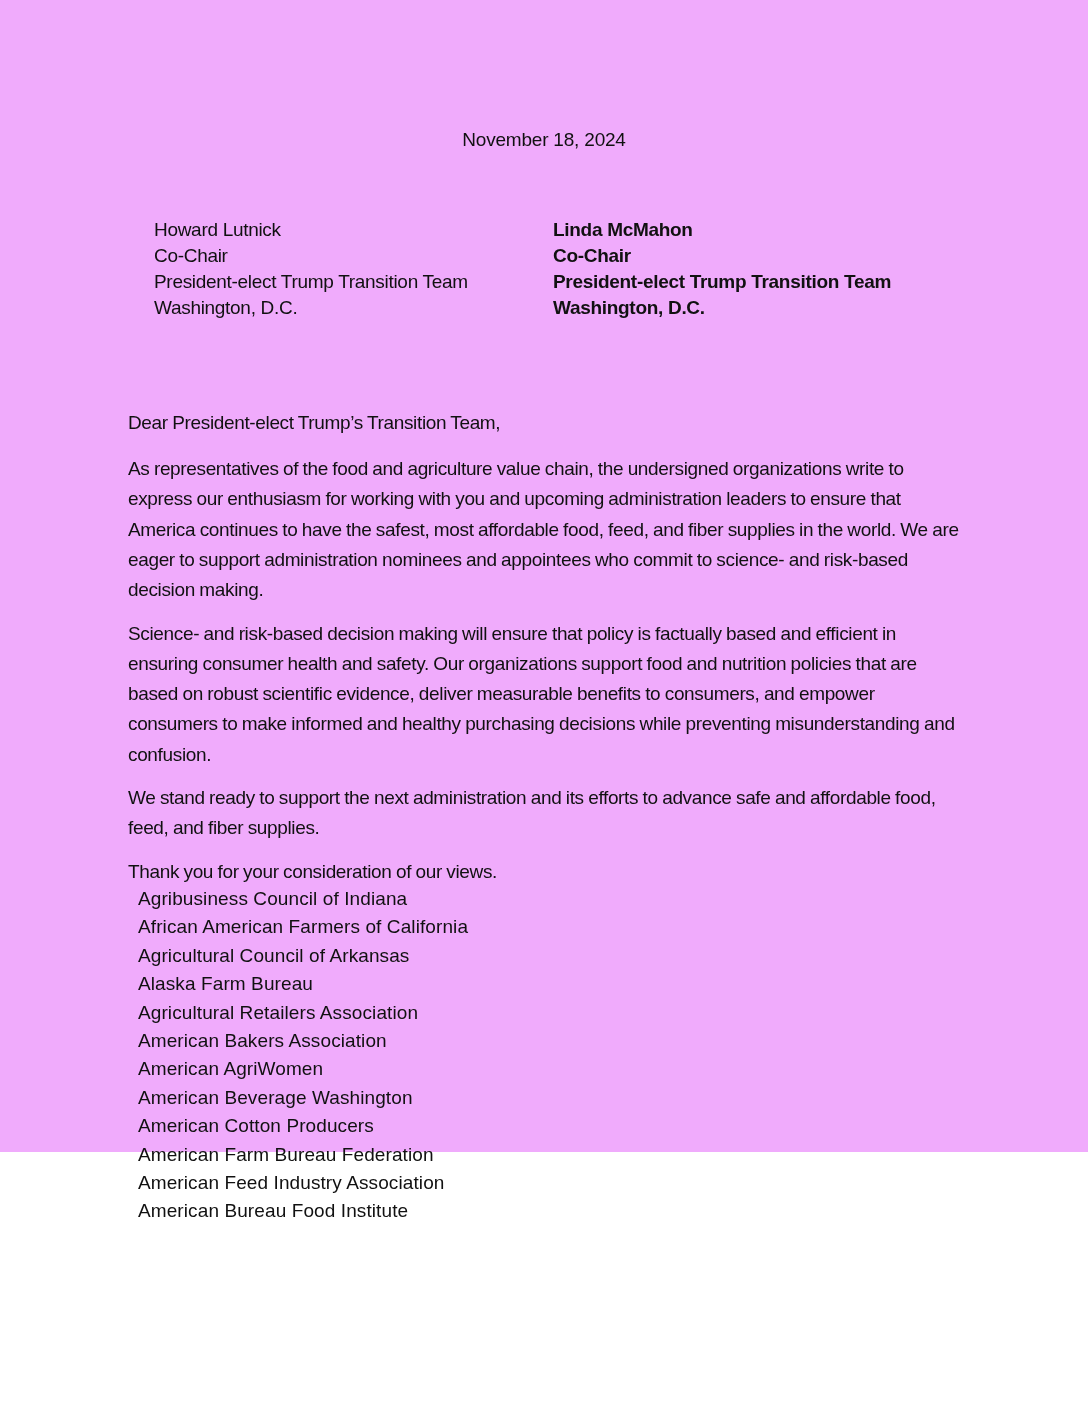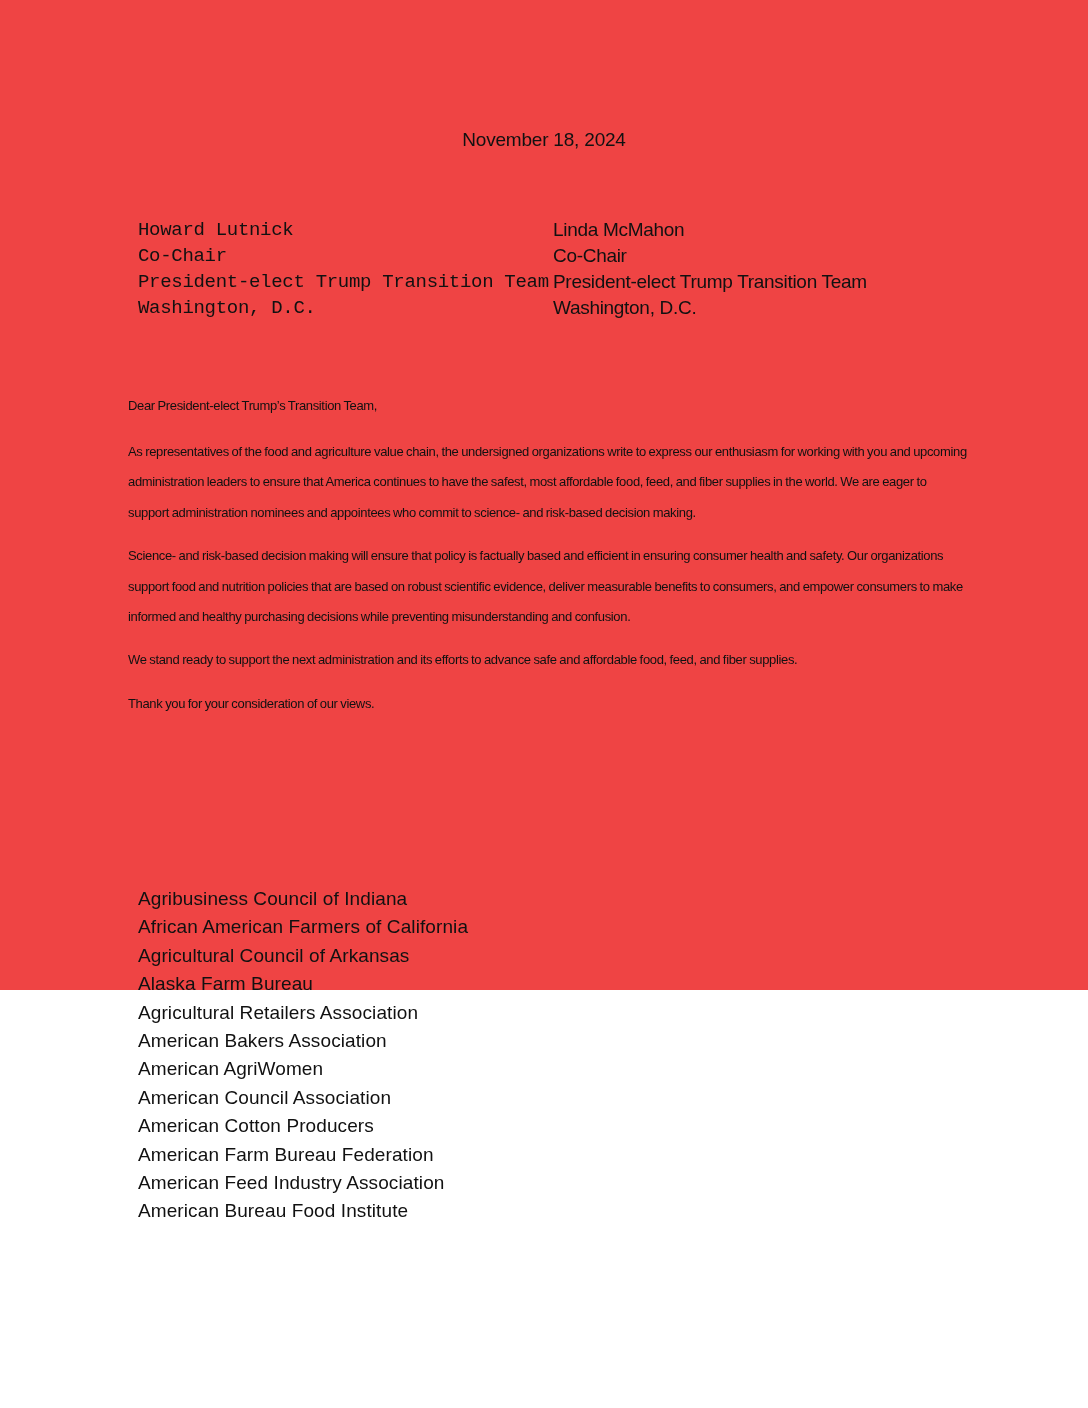--- a/index.html
+++ b/index.html
@@ -1,31 +1,31 @@
 <!DOCTYPE html>
 <html><head>
   <meta charset="utf-8">
   <style>
     html, body { margin: 0; padding: 0; background: #ffffff; }
     body {
       width: 1088px; height: 1408px; position: relative; overflow: hidden;
       font-family: "Liberation Sans", sans-serif; color: #111111;
     }
-    .page { position: absolute; left: 0; top: 0; width: 1088px; height: 990px; background: #ef4444; }
+    .page { position: absolute; left: 0; top: 0; width: 1088px; height: 1152px; background: #f0abfc; }
     .date {
       position: absolute; top: 129px; left: 0; width: 1088px; text-align: center;
       font-size: 19px; letter-spacing: -0.2px;
     }
     .addr { position: absolute; top: 217px; font-size: 19px; line-height: 26px; letter-spacing: -0.3px; }
-    .addr.left { left: 138px; font-family: Liberation Mono, monospace; }
-    .addr.right { left: 553px; }
+    .addr.left { left: 154px; }
+    .addr.right { left: 553px; font-weight: bold; }
     .addr div { white-space: nowrap; }
     .body {
-      position: absolute; left: 128px; top: 391px; width: 840px;
-      font-size: 13px; line-height: 30.2px; letter-spacing: -0.35px; word-spacing: -0.5px;
+      position: absolute; left: 128px; top: 408px; width: 840px;
+      font-size: 19px; line-height: 30.2px; letter-spacing: -0.35px; word-spacing: -0.5px;
     }
     .body p { margin: 0 0 13.5px 0; }
     .body p.salutation { margin-bottom: 16px; }
     .signers {
       position: absolute; left: 138px; top: 885px; margin: 0; padding: 0; list-style: none;
       font-size: 19px; line-height: 28.4px; letter-spacing: 0.1px;
     }
     .signers li { white-space: nowrap; }
   </style>
 </head>
@@ -58,20 +58,20 @@
   </div>
 
   <ul class="signers">
     <li>Agribusiness Council of Indiana</li>
     <li>African American Farmers of California</li>
     <li>Agricultural Council of Arkansas</li>
     <li>Alaska Farm Bureau</li>
     <li>Agricultural Retailers Association</li>
     <li>American Bakers Association</li>
     <li>American AgriWomen</li>
-    <li>American Council Association</li>
+    <li>American Beverage Washington</li>
     <li>American Cotton Producers</li>
     <li>American Farm Bureau Federation</li>
     <li>American Feed Industry Association</li>
     <li>American Bureau Food Institute</li>
   </ul>
 
 </div>
 
 </body></html>

